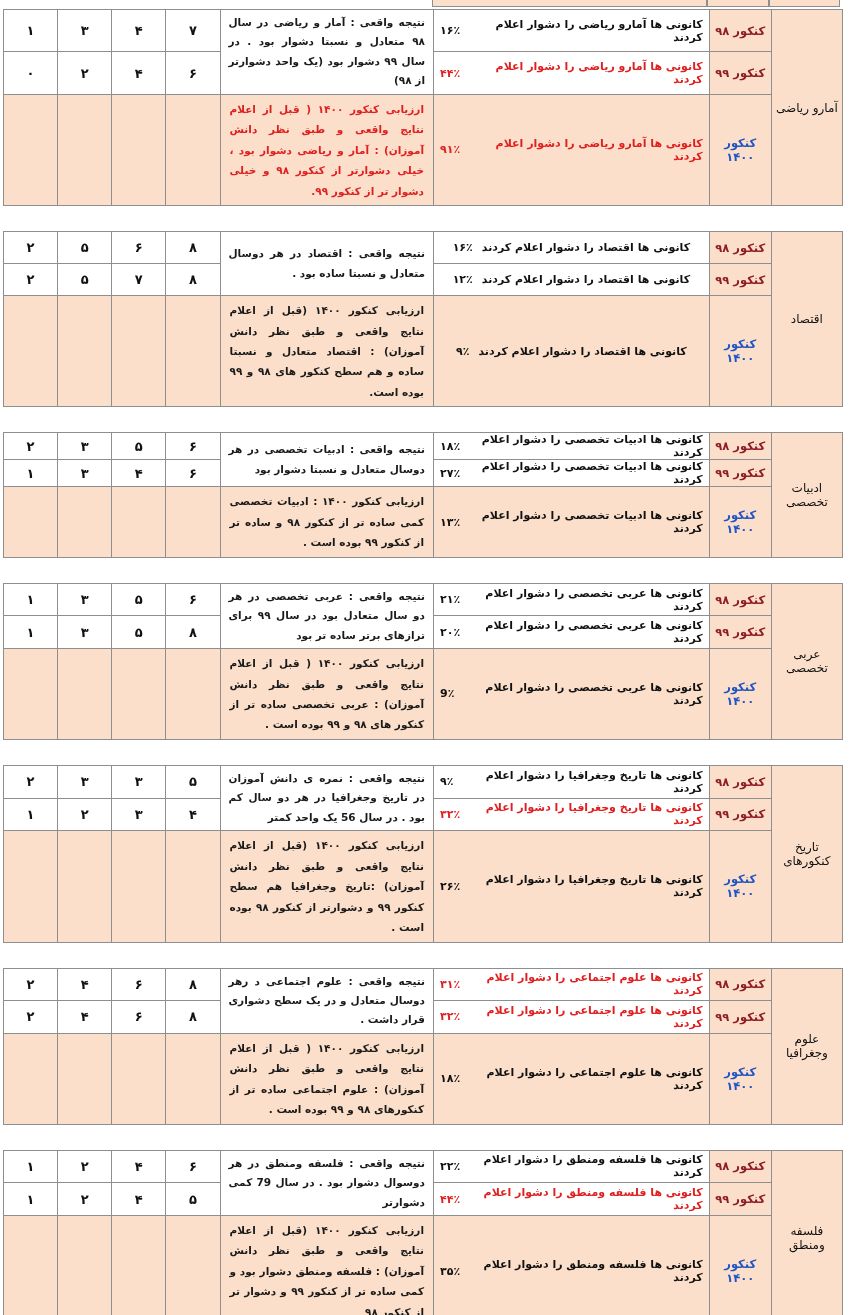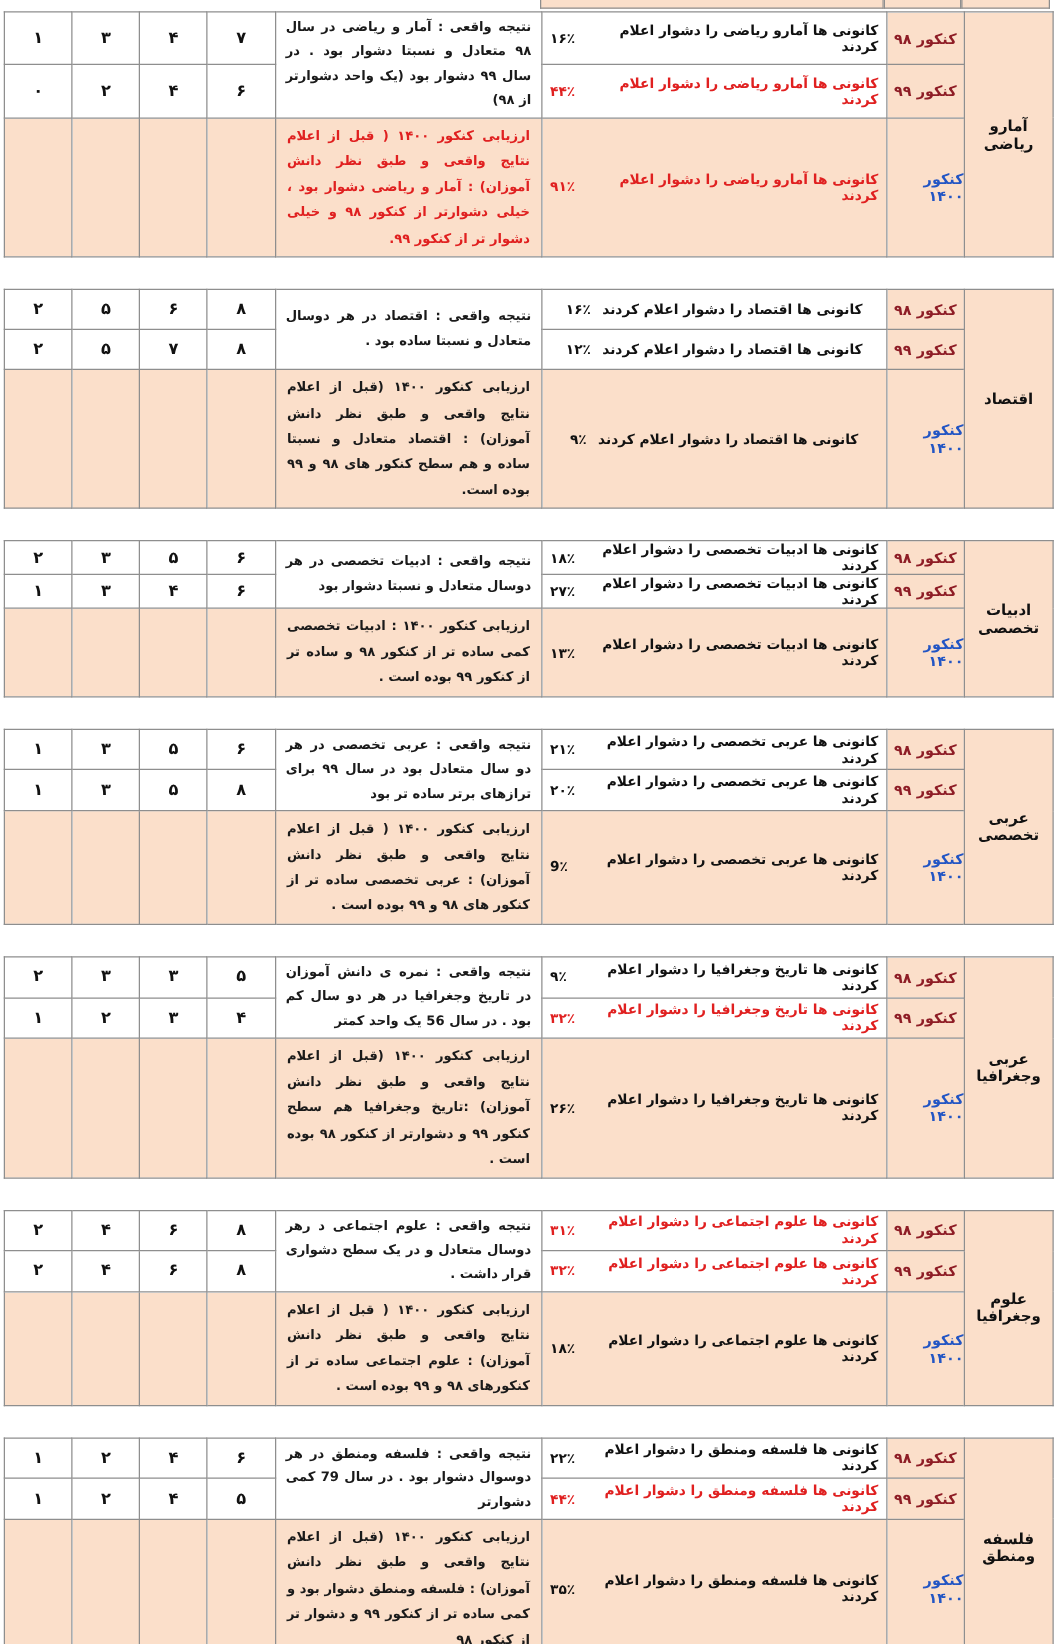--- a/index.html
+++ b/index.html
@@ -47,25 +47,25 @@
     display:flex; justify-content:center; align-items:center; gap:9px;
     font-size:11px; font-weight:bold; color:#111;
   }
   .pctrow.red { color:#e02020; }
   .pval { white-space:nowrap; }
 
   td.year {
     background:#fbdfca; text-align:center;
     font-size:11.5px; font-weight:bold; color:#8e1d26;
   }
-  td.year.y14 { color:#2255c4;text-align:right; }
+  td.year.y14 { color:#2255c4; }
 
   td.subj {
     background:#fbdfca; text-align:center;
-    font-size:12px; font-weight:bold; color:#111;
+    font-size:12px; font-weight:normal; color:#111;
     padding:0 2px;
   }
 
   
   .s0 .r98,.s0 .r99 { height:32px; } .s0 .r14 { height:90px; }
   .s1 .r98,.s1 .r99 { height:32px; } .s1 .r14 { height:90px; }
   .s2 .r98,.s2 .r99 { height:23px; } .s2 .r14 { height:66px; }
   .s3 .r98,.s3 .r99 { height:29px; } .s3 .r14 { height:74px; }
   .s4 .r98,.s4 .r99 { height:31px; } .s4 .r14 { height:98px; }
   .s5 .r98,.s5 .r99 { height:31px; } .s5 .r14 { height:76px; }
@@ -329,21 +329,21 @@
         <td class="num">۳</td>
         <td class="num">۵</td>
         <td class="note" rowspan="2" dir="rtl">نتیجه واقعی : نمره ی دانش آموزان در تاریخ وجغرافیا در هر دو سال کم بود . در سال 56 یک واحد کمتر</td>
         <td class="pct">
           <div class="pctrow" dir="rtl">
             <span class="ptext">کانونی ها تاریخ وجغرافیا را دشوار اعلام کردند</span>
             <span class="pval">۹٪</span>
           </div>
         </td>
         <td class="year" dir="rtl">کنکور ۹۸</td>
-        <td class="subj" rowspan="3" dir="rtl">عربی وجغرافیا</td>
+        <td class="subj" rowspan="3" dir="rtl">تاریخ کنکورهای</td>
       </tr>
       <tr class="r99">
         <td class="num">۱</td>
         <td class="num">۲</td>
         <td class="num">۳</td>
         <td class="num">۴</td>
         <td class="pct">
           <div class="pctrow red" dir="rtl">
             <span class="ptext">کانونی ها تاریخ وجغرافیا را دشوار اعلام کردند</span>
             <span class="pval">۳۲٪</span>

